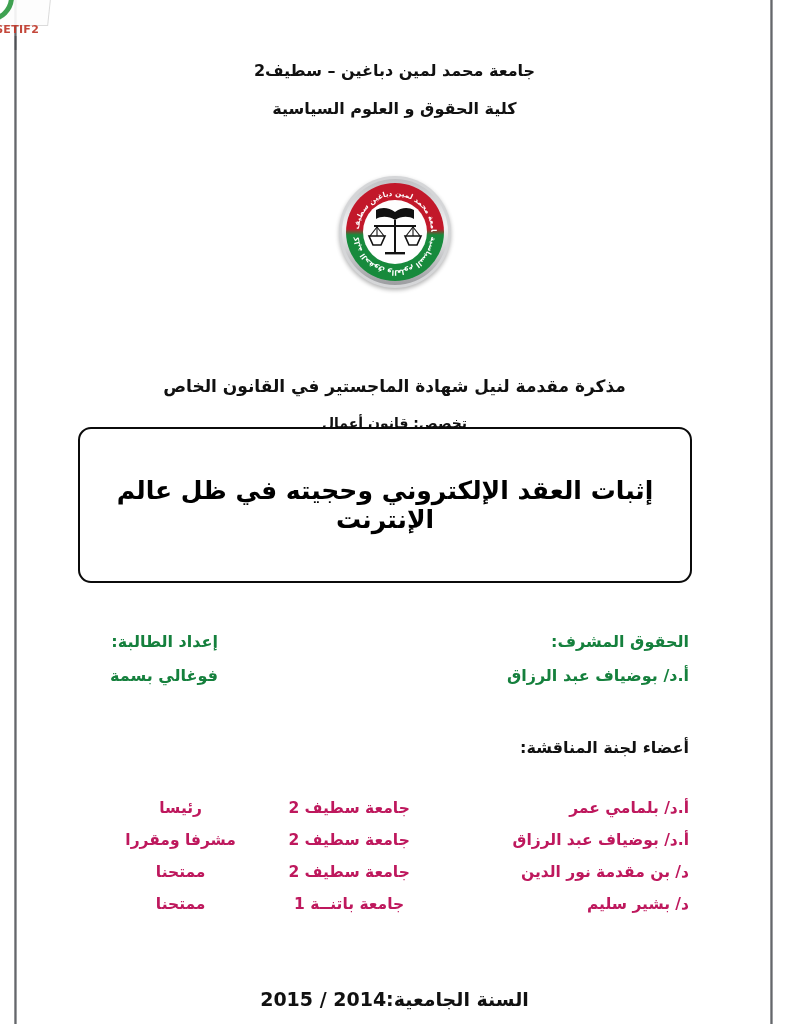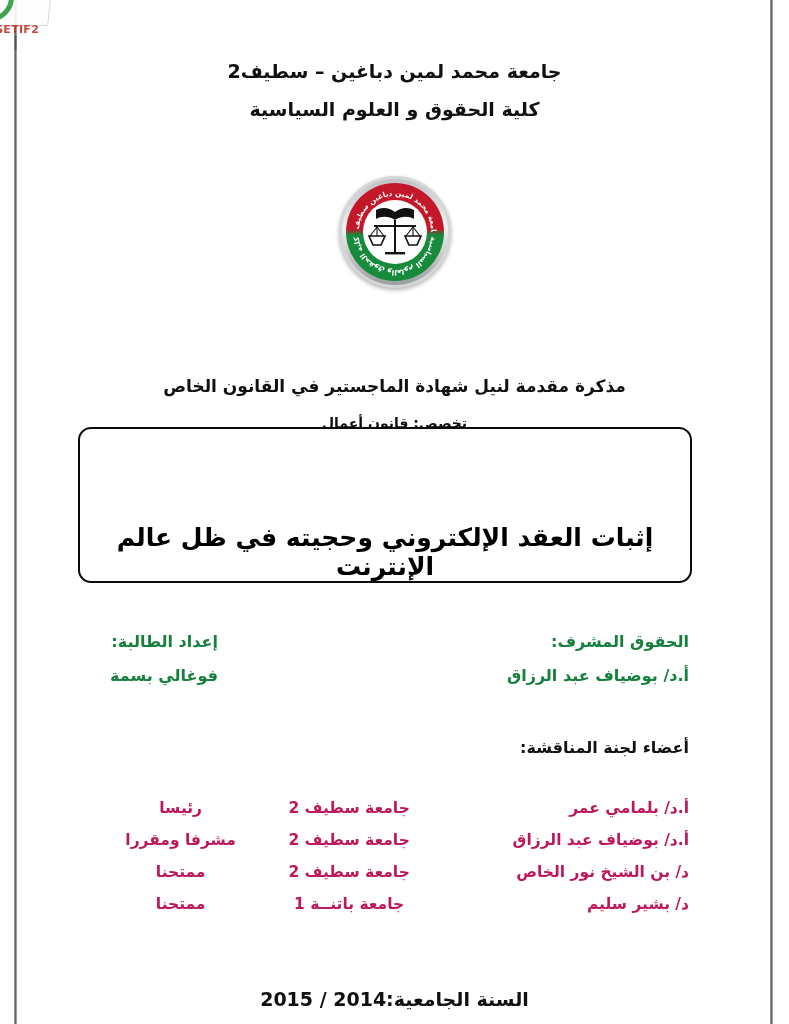--- a/index.html
+++ b/index.html
@@ -98,21 +98,21 @@
   .header {
     position: absolute;
     top: 52px;
     left: 0;
     right: 0;
     text-align: center;
   }
   .header .line {
     font-family: "DejaVu Sans", "Liberation Sans", sans-serif;
     font-weight: bold;
-    font-size: 19px;
+    font-size: 16px;
     line-height: 38px;
     color: #111111;
   }
 
   
   .emblem-wrap {
     position: absolute;
     top: 176px;
     left: 0;
     right: 0;
@@ -193,21 +193,21 @@
   .title-box {
     position: absolute;
     top: 427px;
     left: 78px;
     width: 614px;
     height: 156px;
     border: 2px solid #0b0b0b;
     border-radius: 13px;
     box-sizing: border-box;
     display: flex;
-    align-items: flex-end;
+    align-items: center;
     justify-content: center;
     background: #ffffff;
   }
   .title-box .title {
     font-family: "DejaVu Sans", "Liberation Sans", sans-serif;
     font-weight: bold;
     font-size: 25px;
     letter-spacing: 0px;
     color: #000000;
     text-align: center;
@@ -384,21 +384,21 @@
       <div class="cell c-name">أ.د/ بلمامي عمر</div>
       <div class="cell c-univ">جامعة سطيف 2</div>
       <div class="cell c-role">رئيسا</div>
     </div>
     <div class="jury-row">
       <div class="cell c-name">أ.د/  بوضياف عبد الرزاق</div>
       <div class="cell c-univ">جامعة سطيف 2</div>
       <div class="cell c-role">مشرفا ومقررا</div>
     </div>
     <div class="jury-row">
-      <div class="cell c-name">د/ بن الشيخ نور الخاص</div>
+      <div class="cell c-name">د/ بن مقدمة نور الدين</div>
       <div class="cell c-univ">جامعة سطيف 2</div>
       <div class="cell c-role">ممتحنا</div>
     </div>
     <div class="jury-row">
       <div class="cell c-name">د/ بشير سليم</div>
       <div class="cell c-univ">جامعة باتنــة 1</div>
       <div class="cell c-role">ممتحنا</div>
     </div>
   </div>
 

